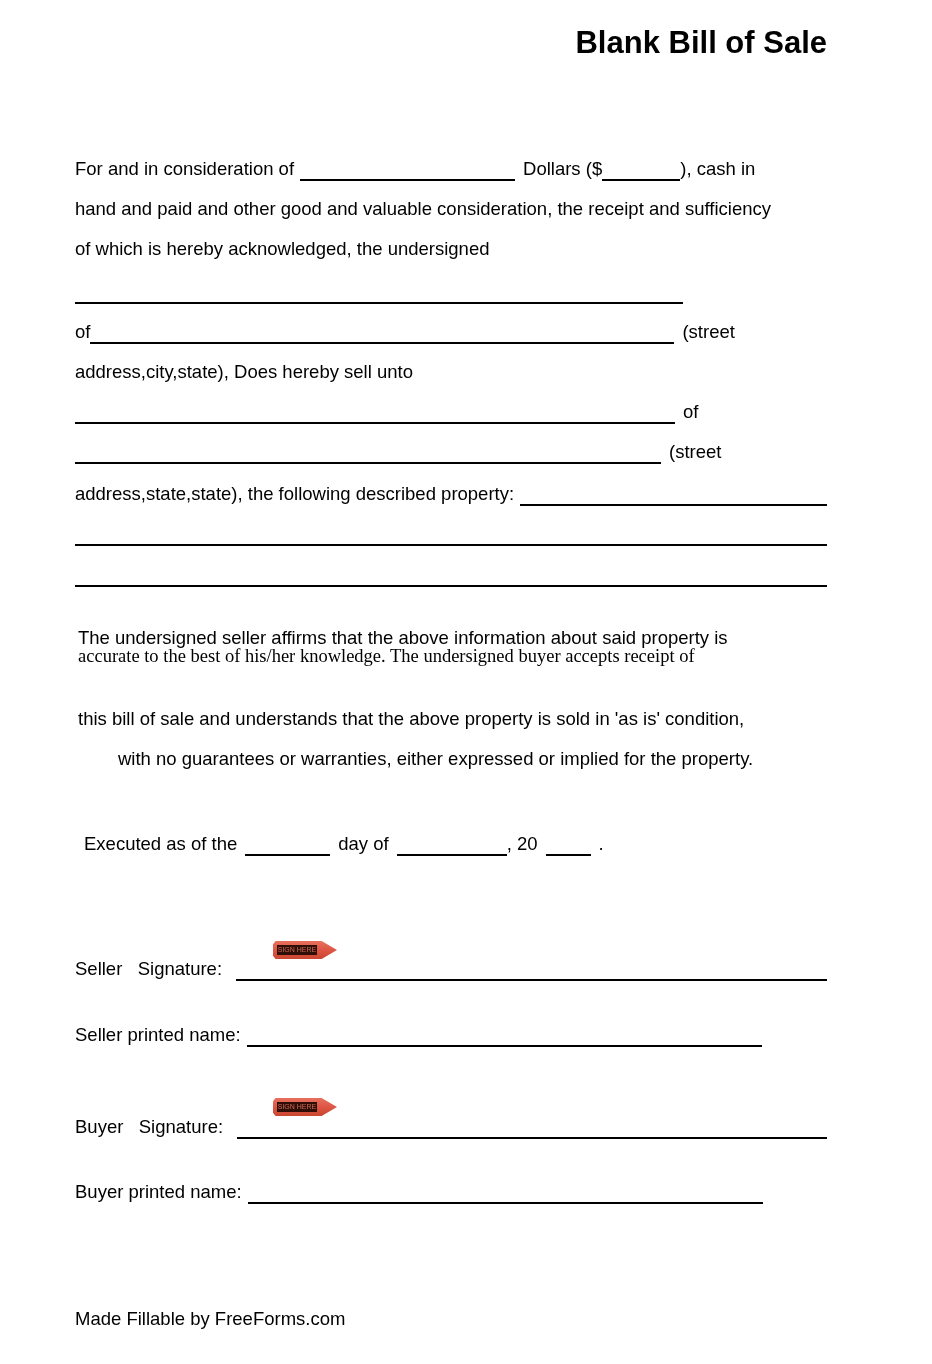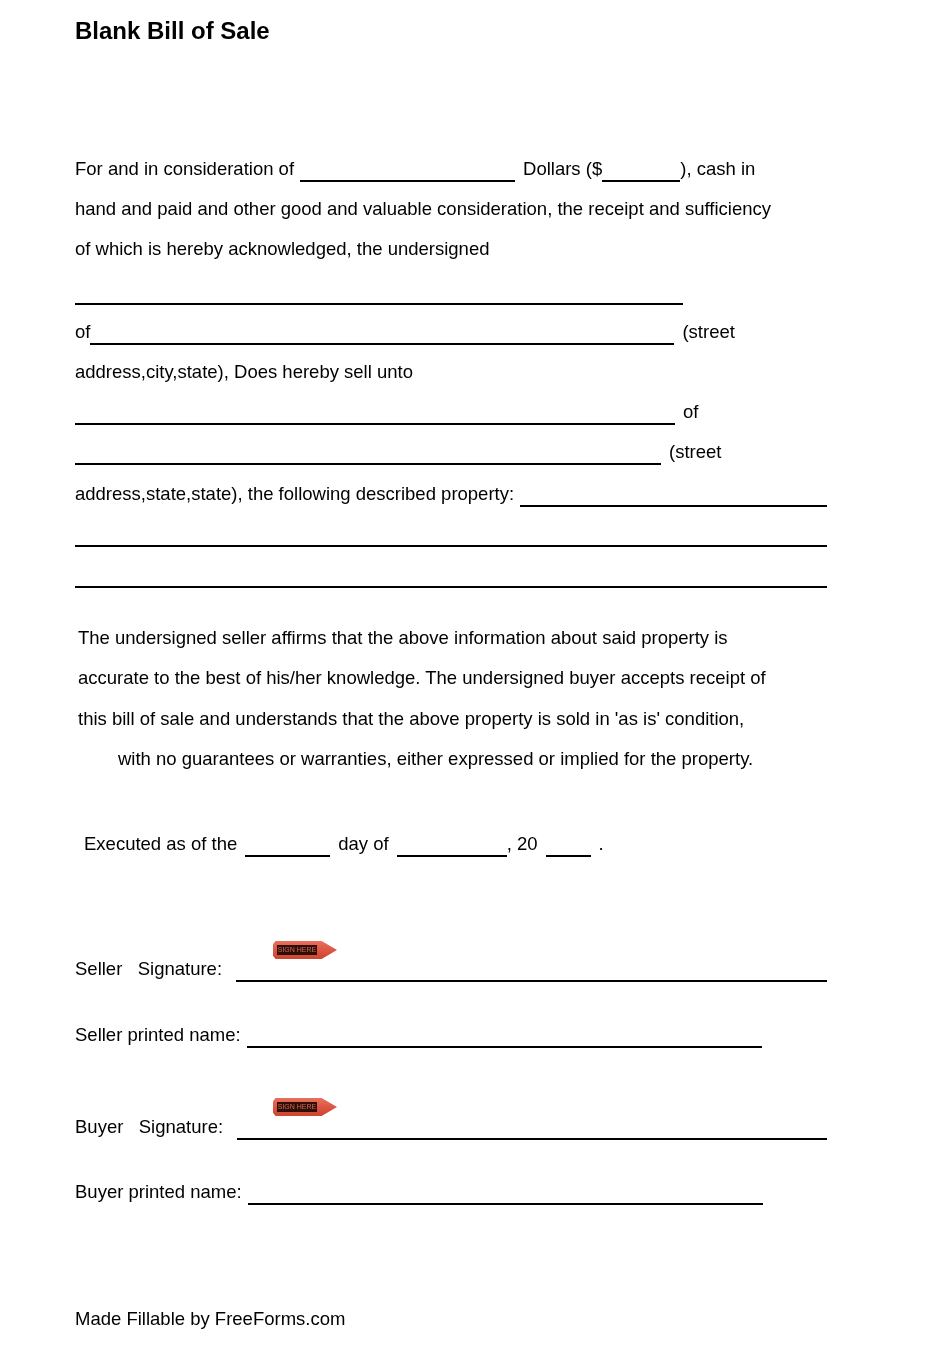--- a/index.html
+++ b/index.html
@@ -5,29 +5,29 @@
   html,body { margin:0; padding:0; background:#fff; }
   .page {
     position:relative;
     width:932px; height:1364px;
     background:#ffffff;
     font-family:"Liberation Sans", sans-serif;
     color:#000;
     overflow:hidden;
   }
   .doc-title {
-    position:absolute; left:75px; top:14px; width:752px;
-    text-align:left;
-    font-size:24px; font-weight:bold;
+    position:absolute; left:75px; top:26px; width:752px;
+    text-align:right;
+    font-size:31px; font-weight:bold;
     line-height:34px;
     white-space:pre;
   }
   .line {
     position:absolute;
-    display:flex; align-items:flex-end;
+    display:flex; align-items:center;
     height:26px; line-height:26px;
     font-size:18.5px;
     white-space:pre;
   }
   .t { display:inline-block; }
   .blank {
     display:inline-block;
     height:24px;
     border-bottom:2px solid #000;
     box-sizing:border-box;
@@ -121,21 +121,21 @@
   <div class="line" style="top:521px; left:75px; width:752px;">
     <span class="blank full"></span>
   </div>
   <div class="line" style="top:562px; left:75px; width:752px;">
     <span class="blank full"></span>
   </div>
 
   <div class="line" style="top:625px; left:78px; width:752px;">
     <span class="t">The undersigned seller affirms that the above information about said property is</span>
   </div>
-  <div class="line" style="top:665px; left:78px; width:752px;">
+  <div class="line" style="top:643px; left:78px; width:752px;font-family:Liberation Serif, serif;">
     <span class="t">accurate to the best of his/her knowledge. The undersigned buyer accepts receipt of</span>
   </div>
   <div class="line" style="top:706px; left:78px; width:752px;">
     <span class="t">this bill of sale and understands that the above property is sold in 'as is' condition,</span>
   </div>
   <div class="line" style="top:746px; left:78px; width:752px;margin-left:40px;">
     <span class="t">with no guarantees or warranties, either expressed or implied for the property.</span>
   </div>
 
   <div class="line" style="top:831px; left:84px; width:743px;">

